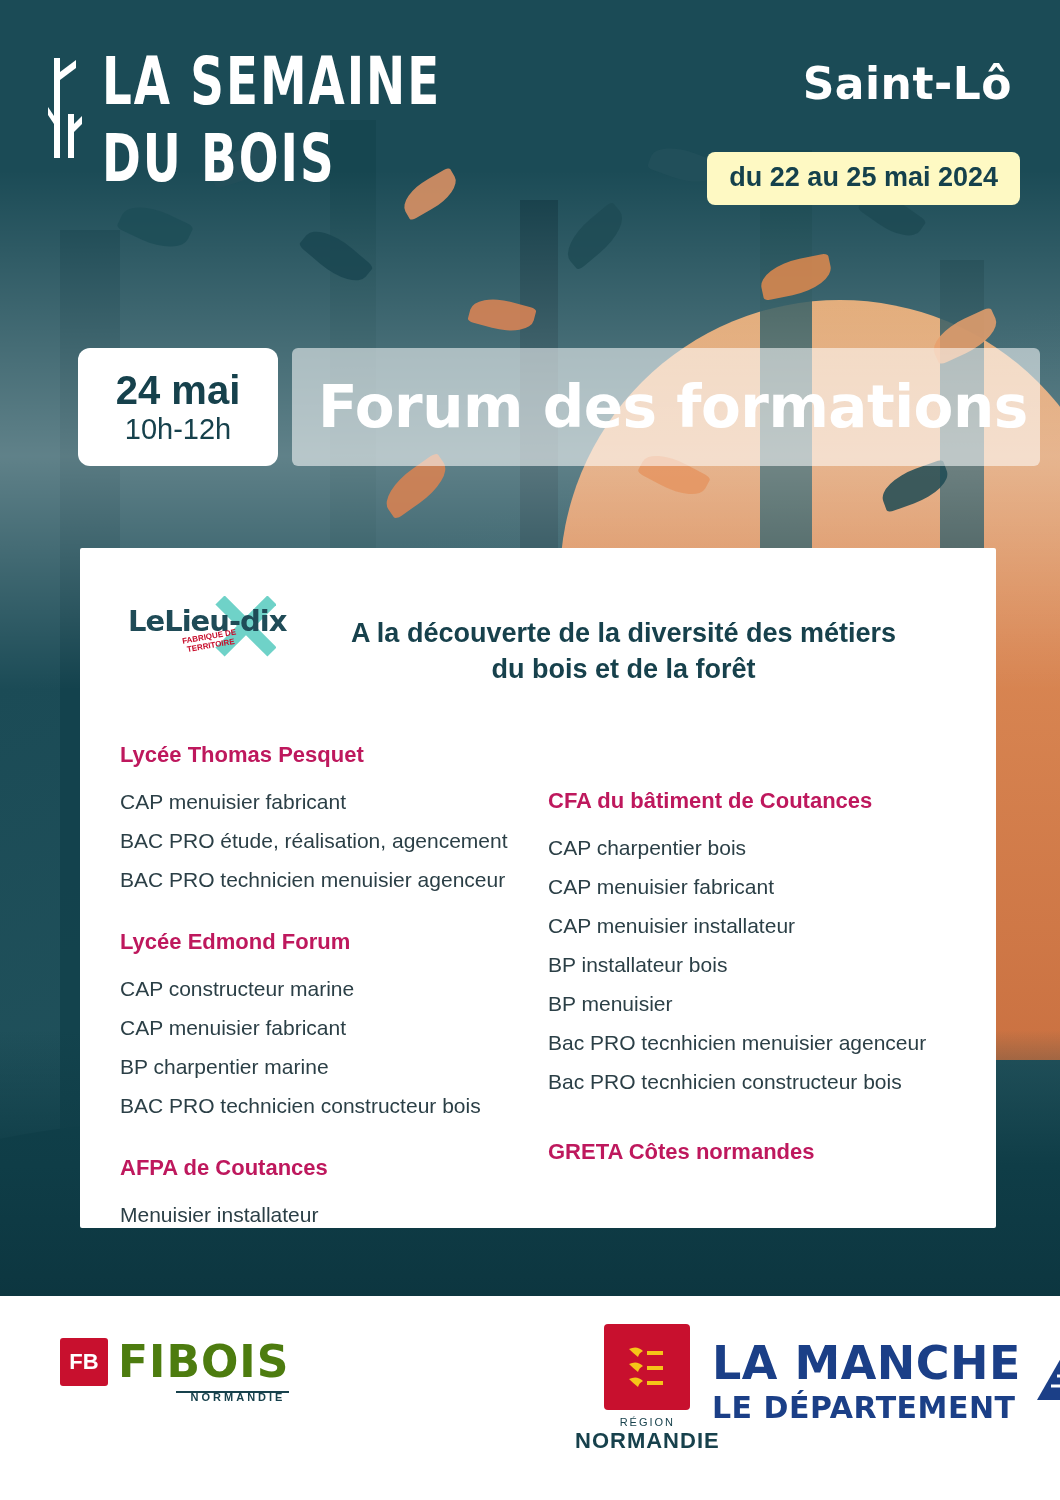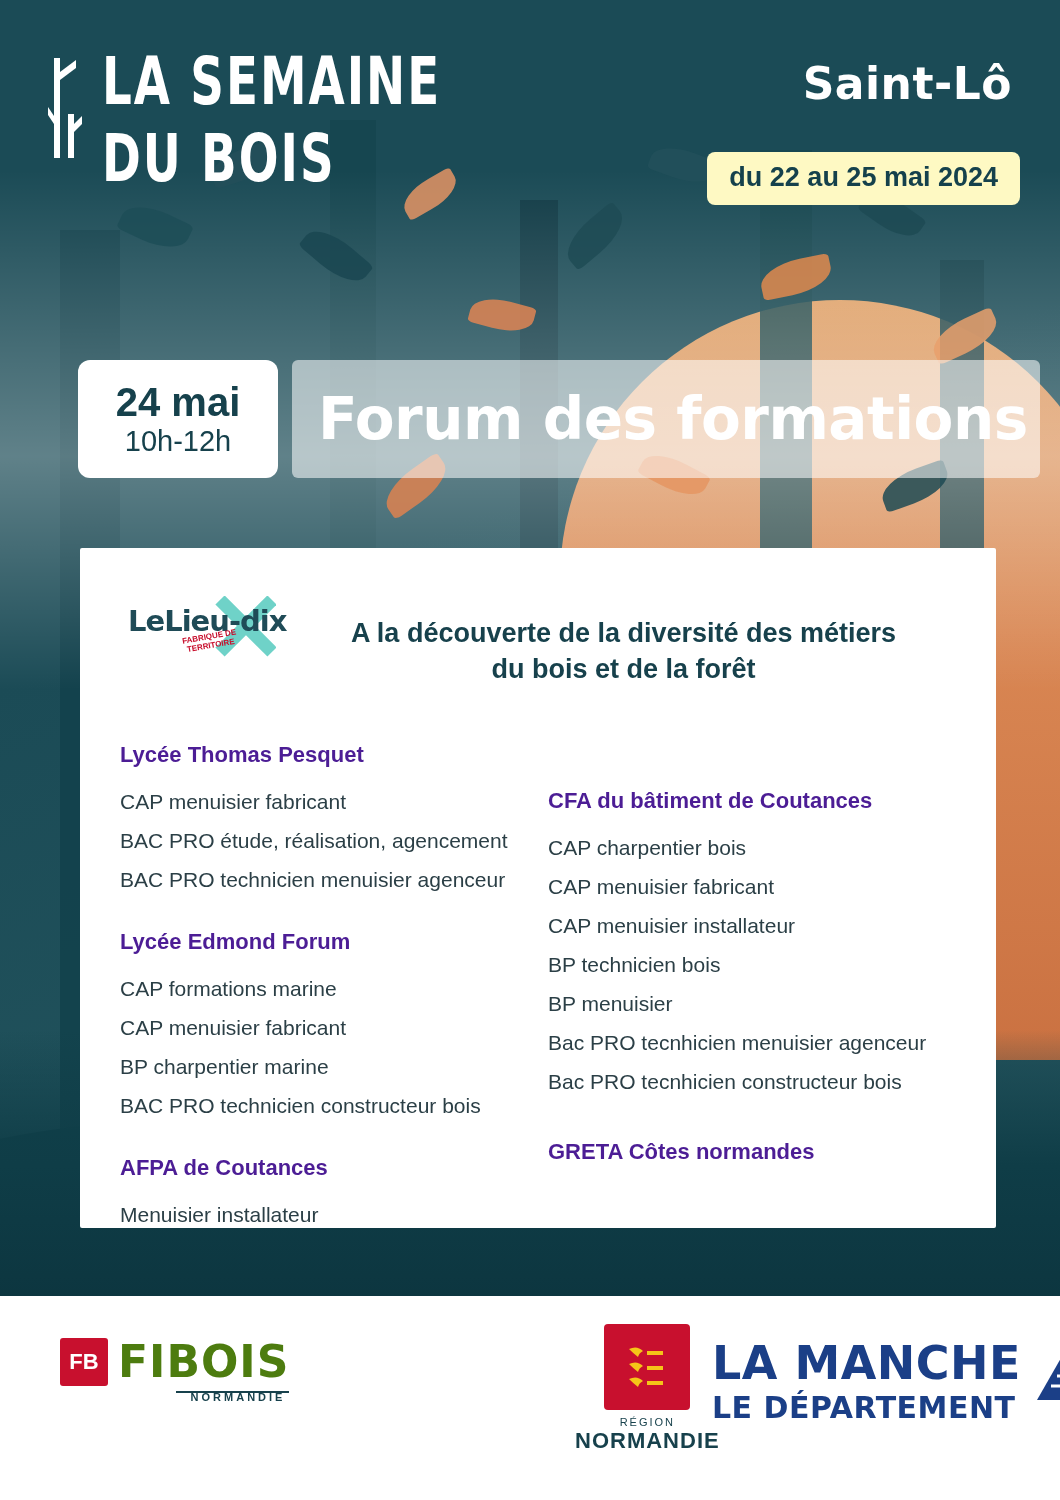--- a/index.html
+++ b/index.html
@@ -98,21 +98,21 @@
     background: #fef9c3;
     color: #15414c;
     font-weight: 700;
     font-size: 27px;
     padding: 10px 22px 12px 22px;
     border-radius: 8px;
   }
 
   
   .band {
-    position: absolute; left: 78px; right: 20px; top: 348px; height: 118px; margin-top: 12px;
+    position: absolute; left: 78px; right: 20px; top: 348px; height: 118px;
   }
   .band .datebox {
     position: absolute; left: 0; top: 0;
     width: 200px; height: 118px;
     background: #ffffff;
     border-radius: 12px;
     display: flex; flex-direction: column;
     align-items: center; justify-content: center;
     color: #16414c;
   }
@@ -182,21 +182,21 @@
     display: flex;
     margin-top: 46px;
     gap: 20px;
   }
   .col { flex: 1; }
   .col.right { padding-top: 46px; }
   .group { margin-bottom: 30px; }
   .group h3 {
     font-size: 22px;
     font-weight: 700;
-    color: #4c1d95;
+    color: #be185d;
     margin-bottom: 14px;
   }
   .group .item {
     font-size: 21px;
     color: #2b3f46;
     line-height: 1.86;
     font-weight: 400;
   }
 
   
@@ -352,41 +352,41 @@
 
         <div class="group">
           <h3>Lycée Thomas Pesquet</h3>
           <div class="item">CAP menuisier fabricant</div>
           <div class="item">BAC PRO étude, réalisation, agencement</div>
           <div class="item">BAC PRO technicien menuisier agenceur</div>
         </div>
 
         <div class="group">
           <h3>Lycée Edmond Forum</h3>
-          <div class="item">CAP formations marine</div>
+          <div class="item">CAP constructeur marine</div>
           <div class="item">CAP menuisier fabricant</div>
           <div class="item">BP charpentier marine</div>
           <div class="item">BAC PRO technicien constructeur bois</div>
         </div>
 
         <div class="group">
           <h3>AFPA de Coutances</h3>
           <div class="item">Menuisier installateur</div>
         </div>
 
       </div>
 
       <div class="col right">
 
         <div class="group">
           <h3>CFA du bâtiment de Coutances</h3>
           <div class="item">CAP charpentier bois</div>
           <div class="item">CAP menuisier fabricant</div>
           <div class="item">CAP menuisier installateur</div>
-          <div class="item">BP technicien bois</div>
+          <div class="item">BP installateur bois</div>
           <div class="item">BP menuisier</div>
           <div class="item">Bac PRO tecnhicien menuisier agenceur</div>
           <div class="item">Bac PRO tecnhicien constructeur bois</div>
         </div>
 
         <div class="group" style="margin-top:38px;">
           <h3>GRETA Côtes normandes</h3>
         </div>
 
       </div>

